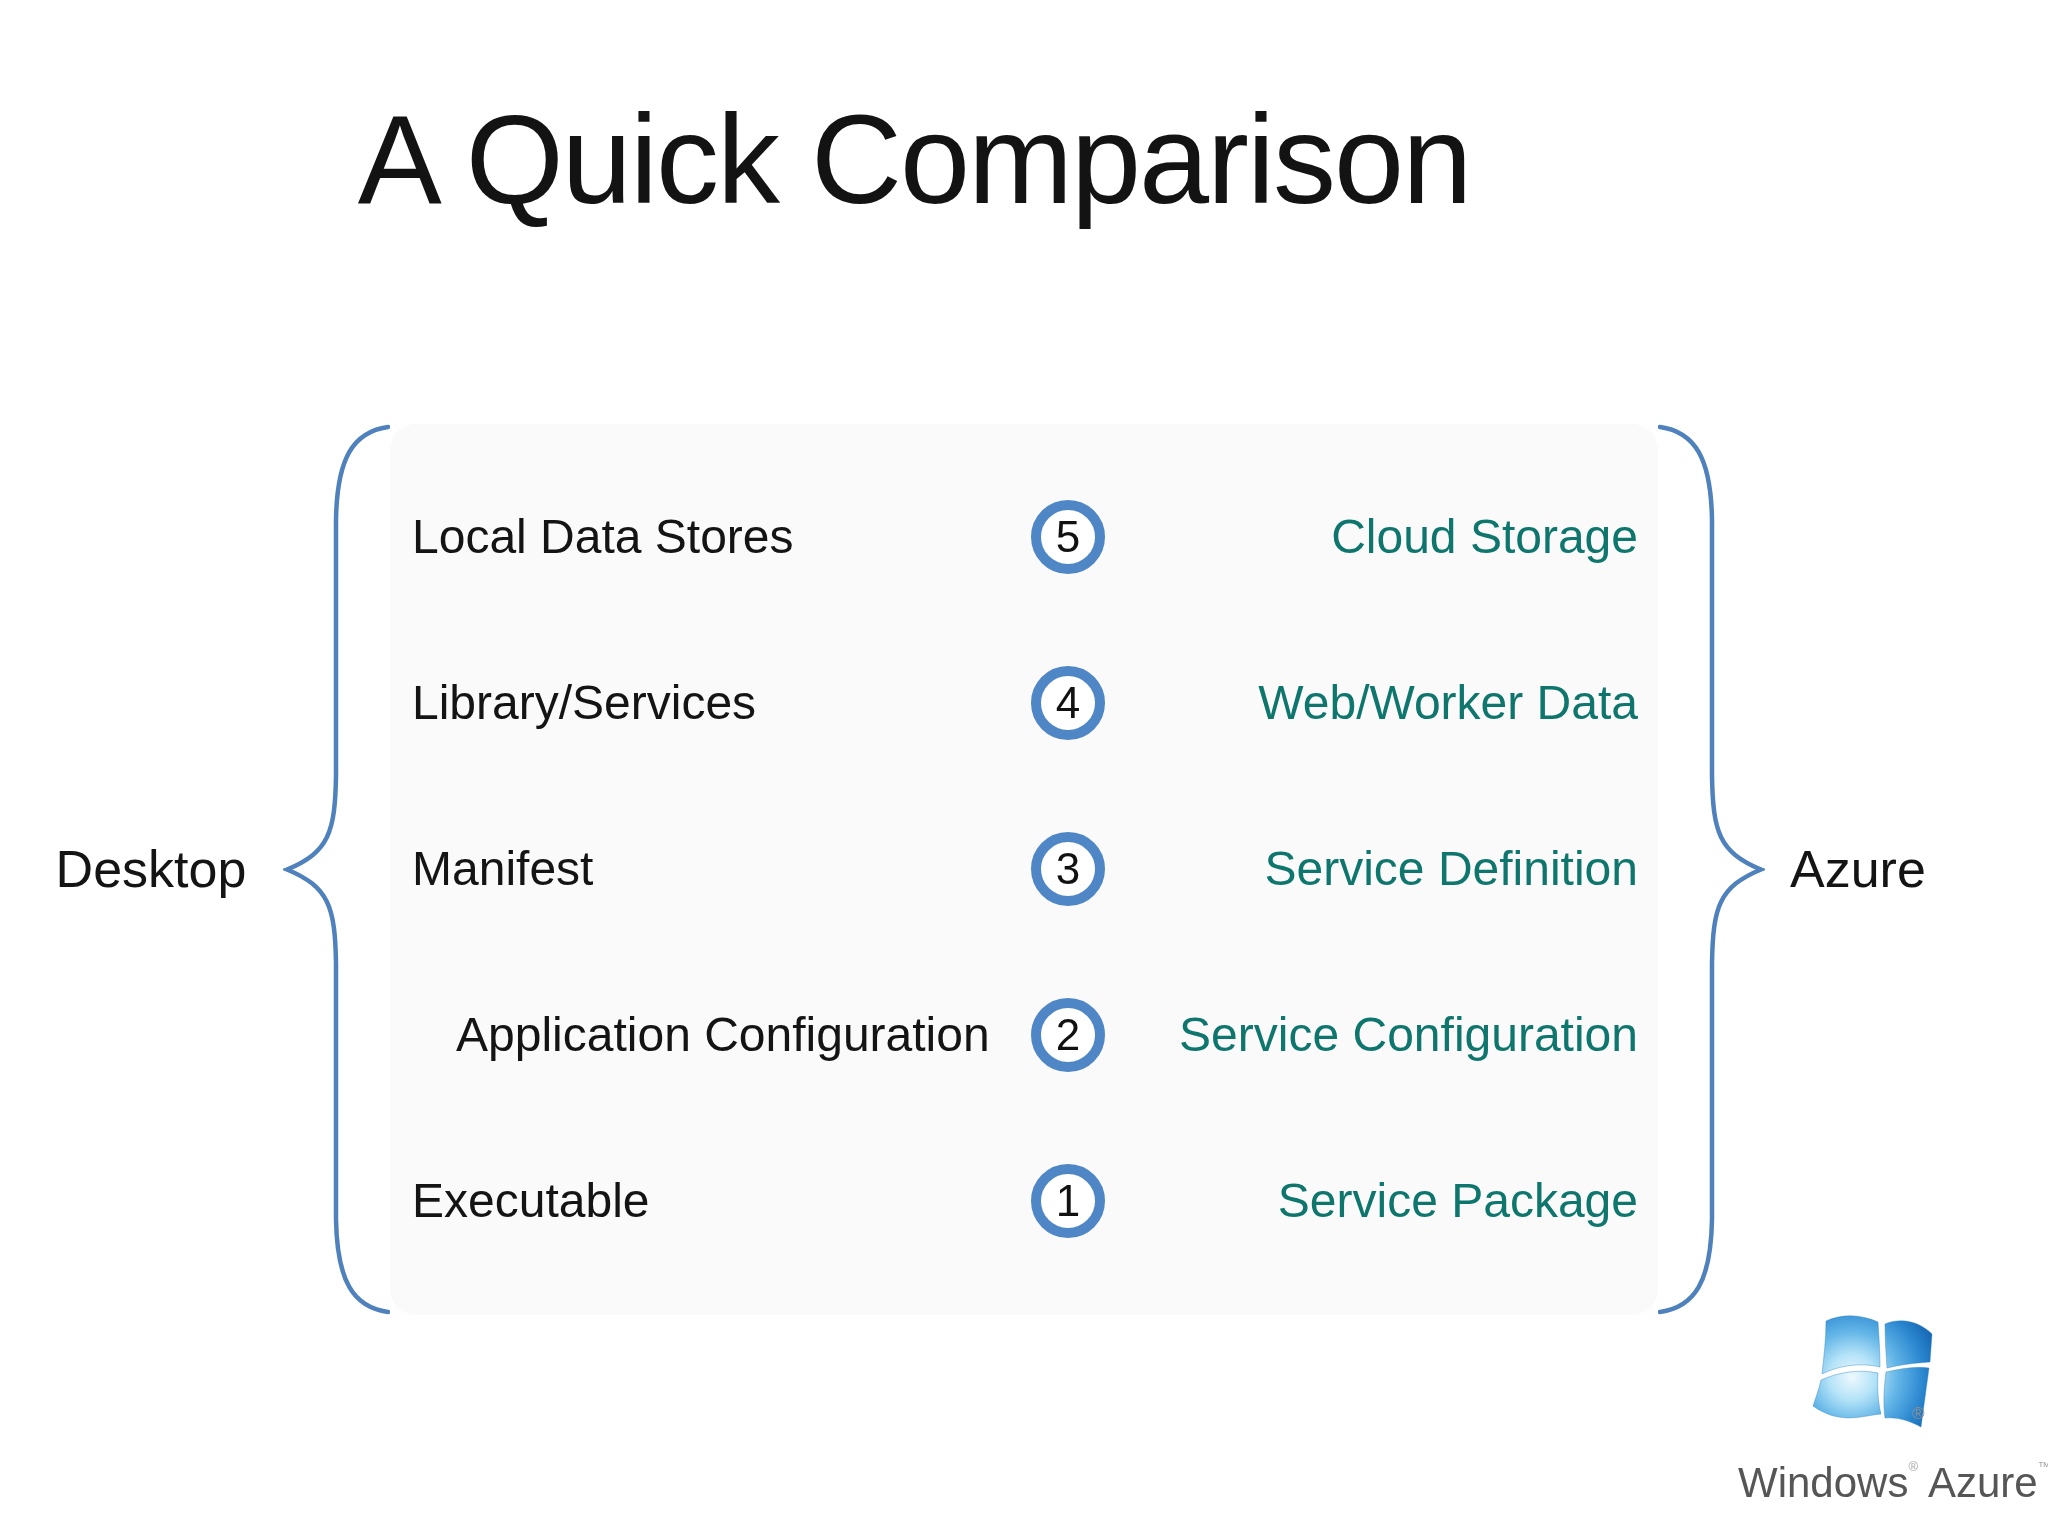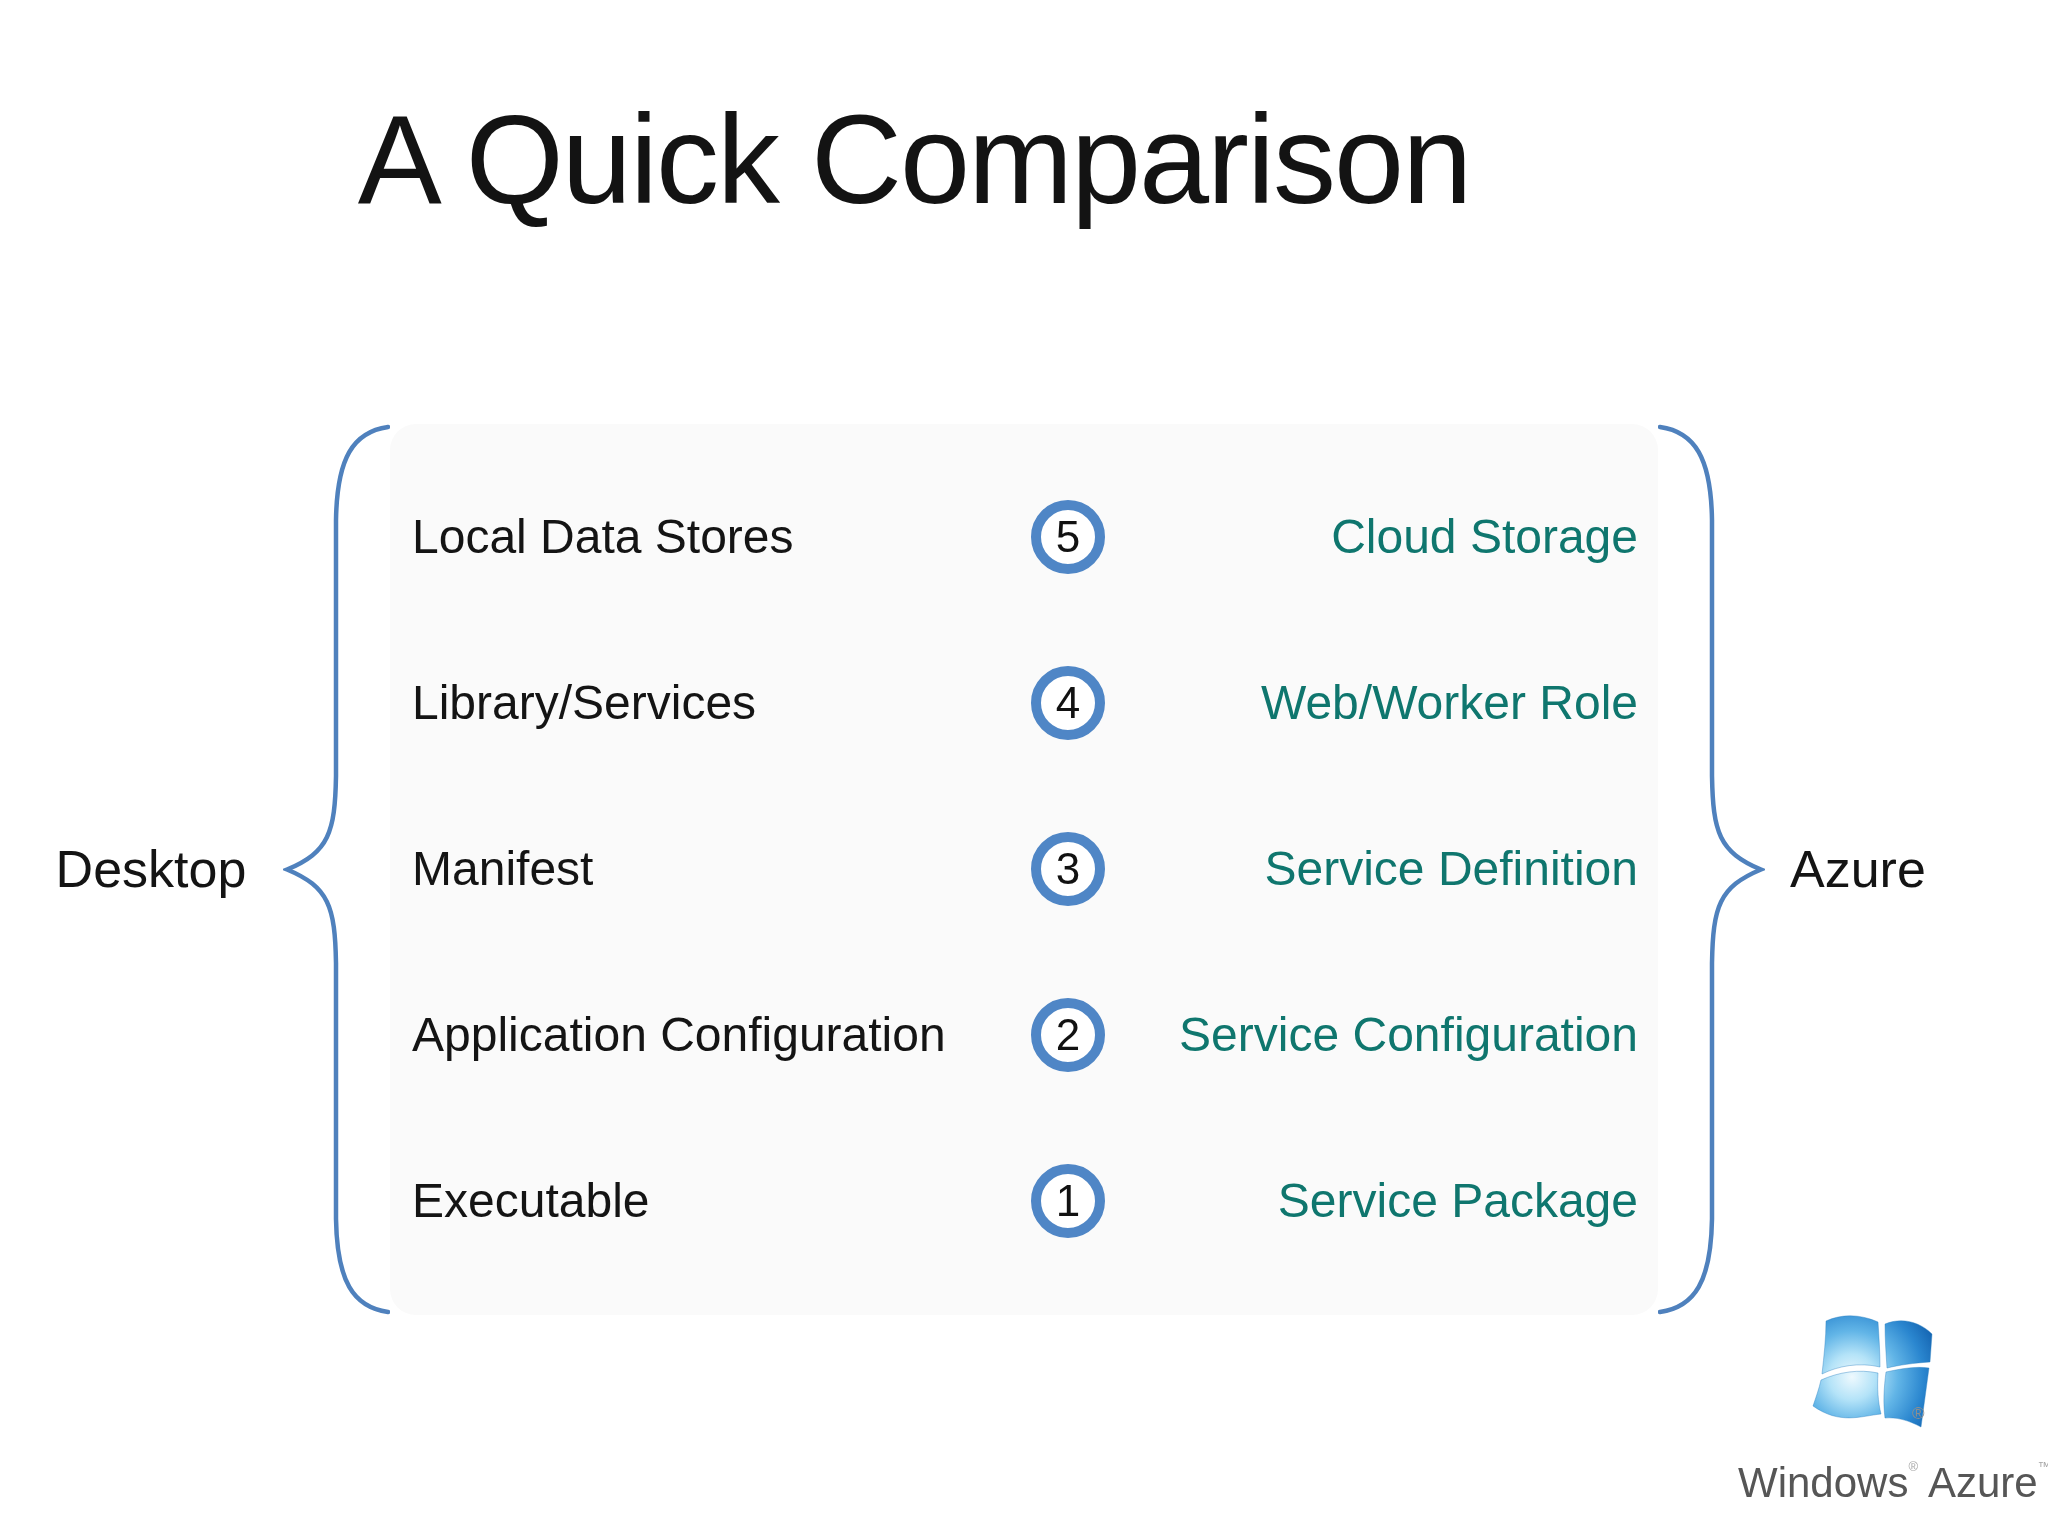--- a/index.html
+++ b/index.html
@@ -36,21 +36,21 @@
   }
   .num-circle{
     position:absolute;left:1031px;width:54px;height:54px;
     border:10px solid #4f86c6;border-radius:50%;background:#ffffff;
     display:flex;align-items:center;justify-content:center;
     font-size:44px;color:#111111;
   }
   .r1 .row-label{top:508px;} .r1 .num-circle{top:500px;}
   .r2 .row-label{top:674px;} .r2 .num-circle{top:666px;}
   .r3 .row-label{top:840px;} .r3 .num-circle{top:832px;}
-  .r4 .row-label{top:1006px;} .r4 .num-circle{top:998px;}
+  .r4 .row-label{top:1006px;margin-left:44px;} .r4 .num-circle{top:998px;}
   .r5 .row-label{top:1172px;} .r5 .num-circle{top:1164px;}
   .row-left,.row-right{position:absolute;text-align:center;}
   .flag{position:absolute;left:1800px;top:1313px;width:140px;height:125px;}
   .flag-reg{
     position:absolute;left:1912px;top:1404px;
     font-size:17px;color:#8e8e8e;
   }
   .wordmark{
     position:absolute;left:1738px;top:1444px;
     font-size:42px;line-height:46px;color:#565656;white-space:nowrap;
@@ -84,21 +84,21 @@
     <span>5</span>
   </div>
   <div class="row-right row-label">Cloud Storage</div>
 </div>
 
 <div class="r2">
   <div class="row-left row-label">Library/Services</div>
   <div class="num-circle">
     <span>4</span>
   </div>
-  <div class="row-right row-label">Web/Worker Role</div>
+  <div class="row-right row-label">Web/Worker Data</div>
 </div>
 
 <div class="r3">
   <div class="row-left row-label">Manifest</div>
   <div class="num-circle">
     <span>3</span>
   </div>
   <div class="row-right row-label">Service Definition</div>
 </div>
 

